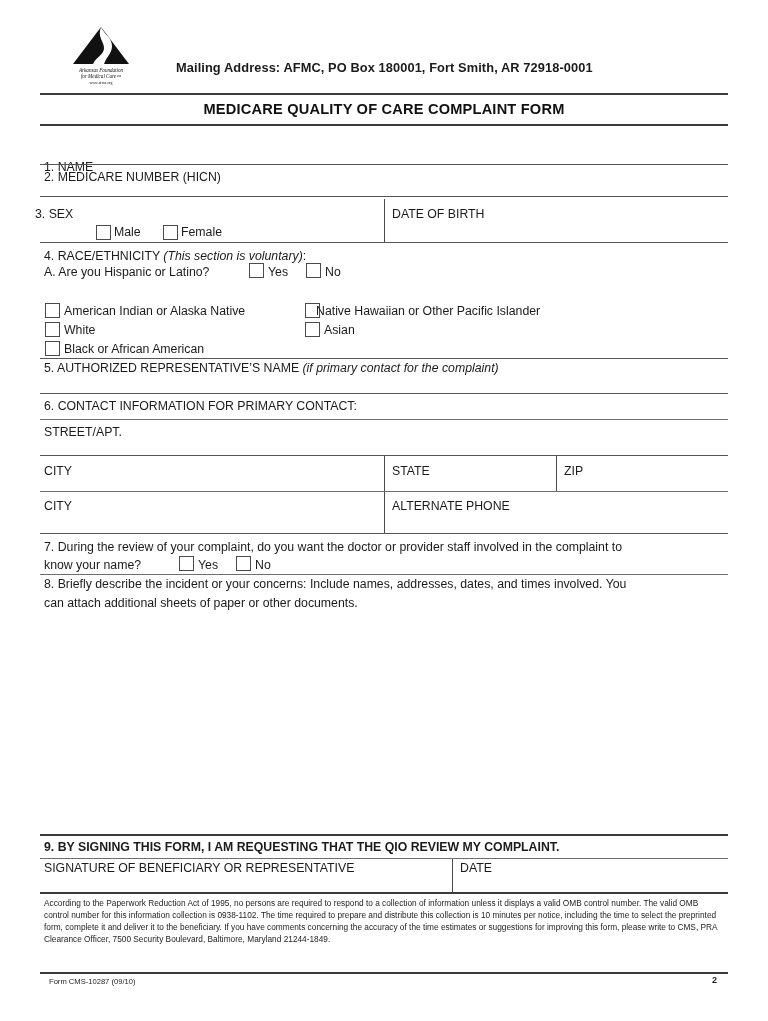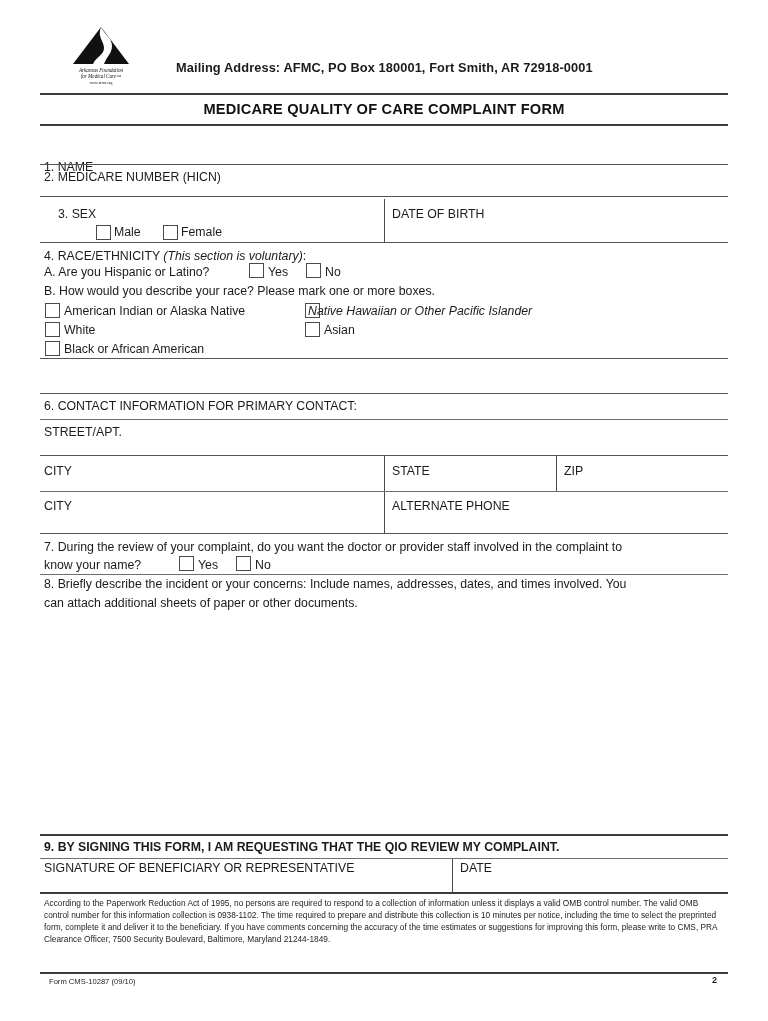--- a/index.html
+++ b/index.html
@@ -89,57 +89,57 @@
 
   <div class="title">MEDICARE QUALITY OF CARE COMPLAINT FORM</div>
   <div class="rule thick" style="top:124px;"></div>
 
   <div class="lbl" style="left:44px; top:132px;margin-top:28px;">1.  NAME</div>
   <div class="rule med" style="top:164px;"></div>
 
   <div class="lbl" style="left:44px; top:170px;text-align:center;">2.  MEDICARE NUMBER (HICN)</div>
   <div class="rule med" style="top:196px;"></div>
 
-  <div class="lbl" style="left:58px; top:207px;">3.  SEX</div>
+  <div class="lbl" style="left:35px; top:207px;">3.  SEX</div>
   <div class="cb" style="left:96px; top:225px;"></div>
   <div class="lbl" style="left:114px; top:225px;">Male</div>
   <div class="cb" style="left:163px; top:225px;"></div>
   <div class="lbl" style="left:181px; top:225px;">Female</div>
 
   <div class="vline" style="left:384px; top:199px; height:43px;"></div>
   <div class="lbl" style="left:392px; top:207px;">DATE OF BIRTH</div>
   <div class="rule med" style="top:242px;"></div>
 
   <div class="lbl" style="left:44px; top:249px;"><span>4.  RACE/ETHNICITY </span><span class="ital">(This section is voluntary)</span><span>:</span></div>
 
   <div class="lbl" style="left:44px; top:265px;">A.  Are you Hispanic or Latino?</div>
   <div class="cb" style="left:249px; top:263px;"></div>
   <div class="lbl" style="left:268px; top:265px;">Yes</div>
   <div class="cb" style="left:306px; top:263px;"></div>
   <div class="lbl" style="left:325px; top:265px;">No</div>
 
-  <div class="lbl" style="left:44px; top:284px;">B.  How would you describe your race?  Please mark one or more boxes.</div>
 
   <div class="cb" style="left:45px; top:303px;"></div>
   <div class="lbl" style="left:64px; top:304px;">American Indian or Alaska Native</div>
 
   <div class="cb" style="left:45px; top:322px;"></div>
   <div class="lbl" style="left:64px; top:323px;">White</div>
 
   <div class="cb" style="left:45px; top:341px;"></div>
   <div class="lbl" style="left:64px; top:342px;">Black or African American</div>
 
   <div class="cb" style="left:305px; top:303px;"></div>
-  <div class="lbl" style="left:308px; top:304px;font-style:italic;">Native Hawaiian or Other Pacific Islander</div>
+  <div class="lbl" style="left:316px; top:304px;">Native Hawaiian or Other Pacific Islander</div>
 
   <div class="cb" style="left:305px; top:322px;"></div>
   <div class="lbl" style="left:324px; top:323px;">Asian</div>
 
   <div class="rule med" style="top:358px;"></div>
 
+  <div class="lbl" style="left:44px; top:361px;"><span>5.  AUTHORIZED REPRESENTATIVE’S NAME </span><span class="ital">(if primary contact for the complaint)</span></div>
   <div class="rule med" style="top:393px;"></div>
 
   <div class="lbl" style="left:44px; top:399px;">6.  CONTACT INFORMATION FOR PRIMARY CONTACT:</div>
   <div class="rule thin" style="top:419px;"></div>
 
   <div class="lbl" style="left:44px; top:425px;">STREET/APT.</div>
   <div class="rule med" style="top:455px;"></div>
 
   <div class="lbl" style="left:44px; top:464px;">CITY</div>
   <div class="vline" style="left:384px; top:456px; height:35px;"></div>

